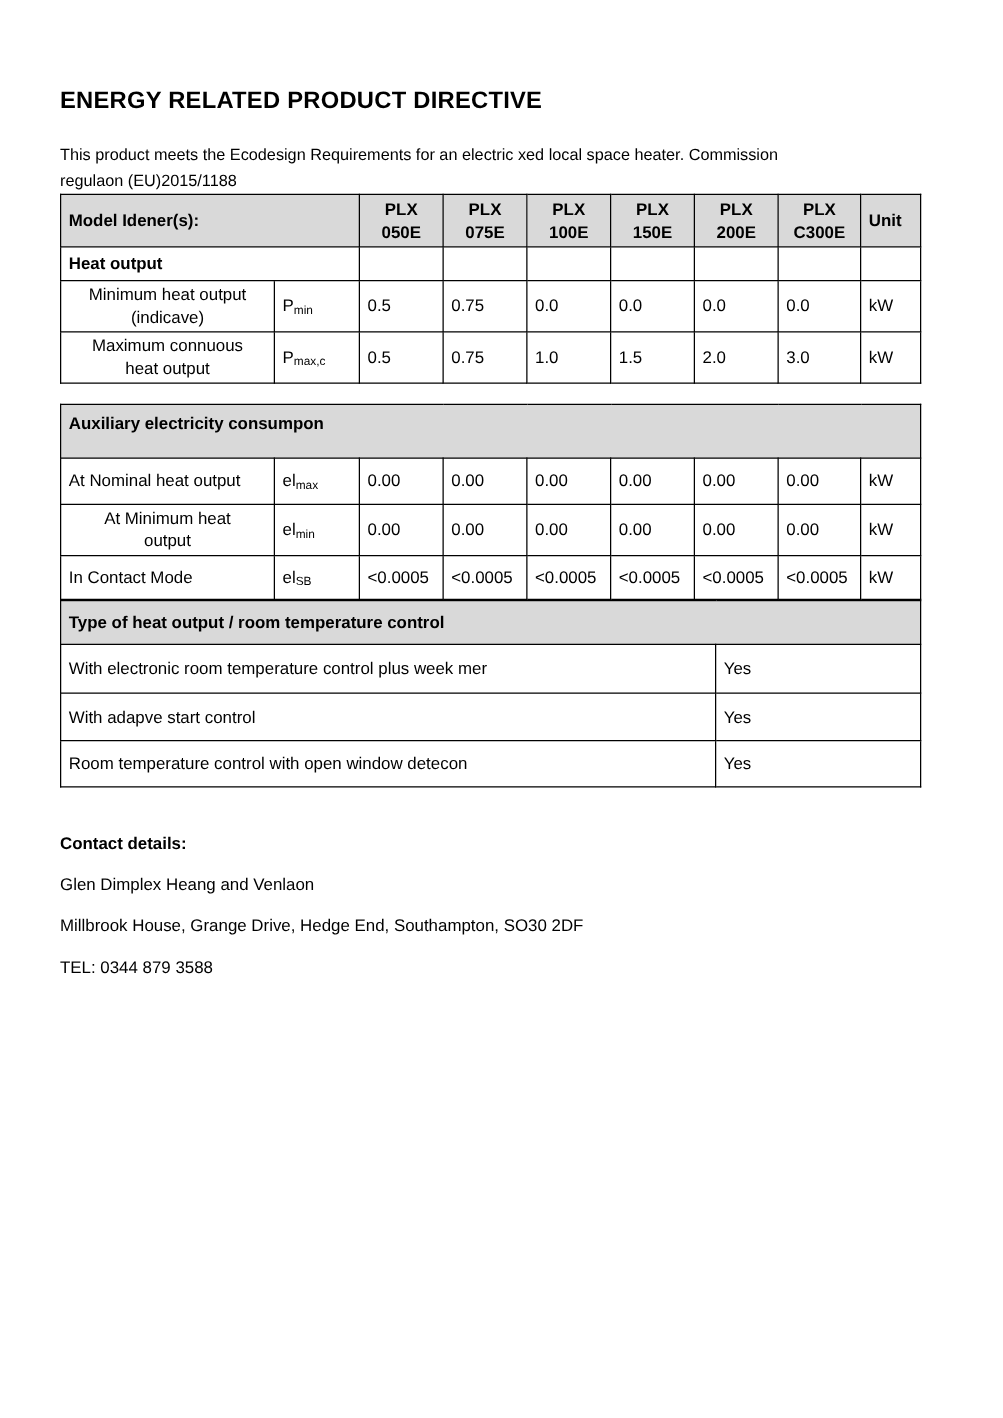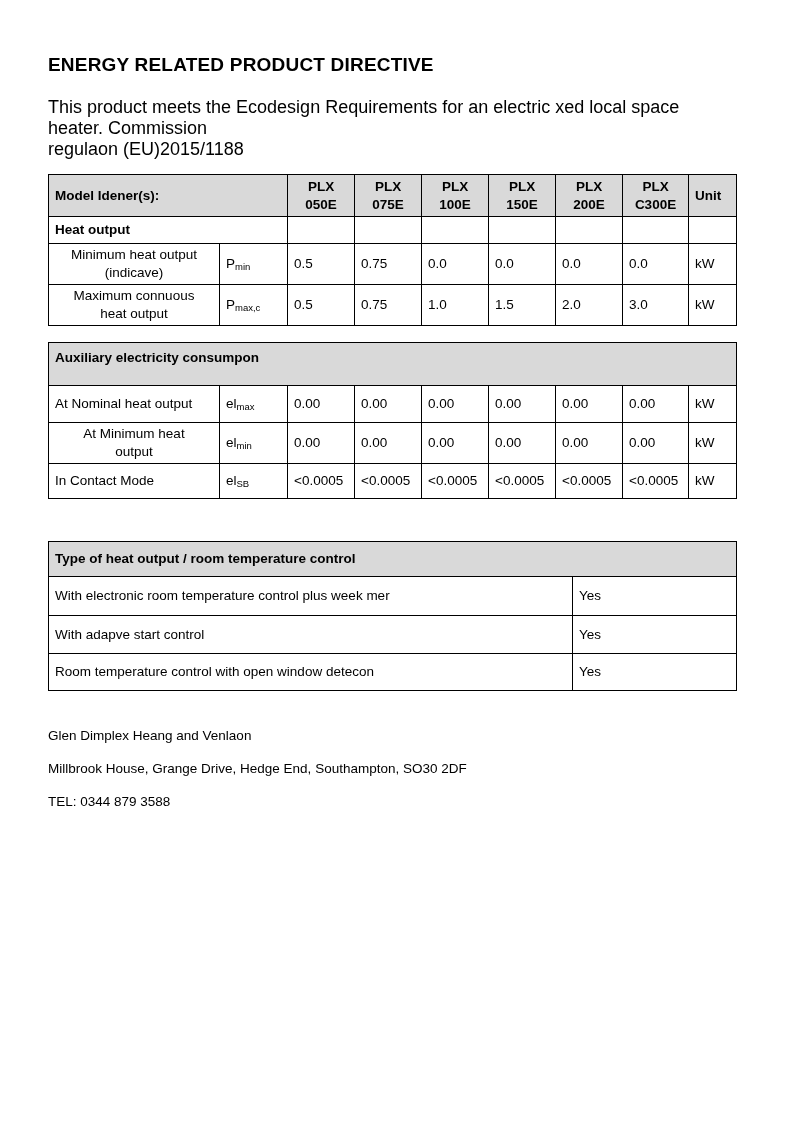--- a/index.html
+++ b/index.html
@@ -6,33 +6,32 @@
   html, body { background: #ffffff; }
   body {
     width: 802px;
     height: 1134px;
     font-family: "Liberation Sans", sans-serif;
     color: #000000;
     position: relative;
     margin: 0 auto;
   }
   .page {
-    padding: 54px 65px 0 48px;
+    padding: 70px 65px 0 48px;
   }
   .doc-title {
     font-size: 19px;
     font-weight: bold;
     letter-spacing: 0.2px;
     margin-bottom: 21px;
   }
   .intro {
-    font-size: 18px;
+    font-size: 13px;
     line-height: 21px;
     white-space: pre-line;
-    margin-bottom: 14px;
   }
   table {
     border-collapse: collapse;
     table-layout: fixed;
     width: 688px;
   }
   table, th, td {
     border: 1px solid #000000;
   }
   th, td {
@@ -51,21 +50,21 @@
   .bold { font-weight: bold; }
   .preline { white-space: pre-line; text-align: center; }
   sub {
     font-size: 9.5px;
     line-height: 0;
     vertical-align: baseline;
     position: relative;
     top: 2px;
   }
   .tbl2 { margin-top: 16px; }
-  .tbl3 { margin-top: 42px; }
+  .tbl3 { }
   .contact { margin-top: 37px; }
   .contact p {
     font-size: 13.5px;
     line-height: 15px;
     margin-bottom: 18px;
   }
   .contact .contact-heading { font-weight: bold; }
 </style>
 </head>
 <body>
@@ -214,18 +213,19 @@
       <td>Yes</td>
     </tr>
     <tr style="height:37px">
       <td>Room temperature control with open window detecon</td>
       <td>Yes</td>
     </tr>
   </tbody>
     </table>
 
   <div class="contact">
+    <p class="contact-heading">Contact details:</p>
     <p>Glen Dimplex Heang and Venlaon</p>
     <p>Millbrook House, Grange Drive, Hedge End, Southampton, SO30 2DF</p>
     <p>TEL: 0344 879 3588</p>
   </div>
 
 </div>
 
 </body></html>

